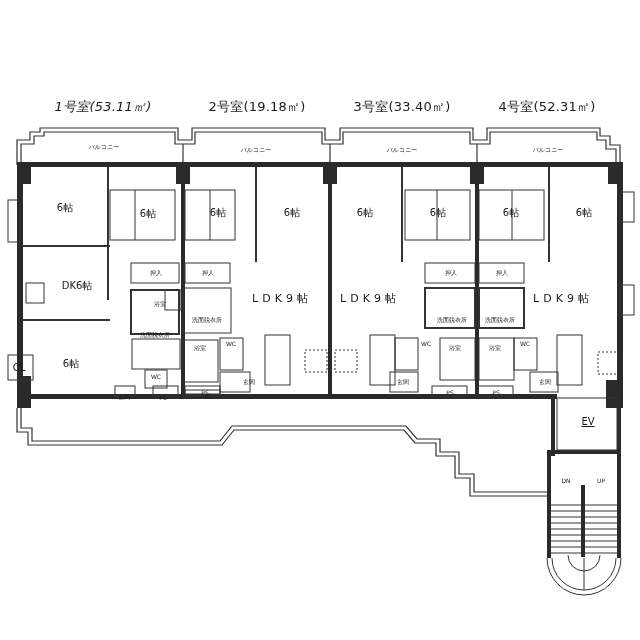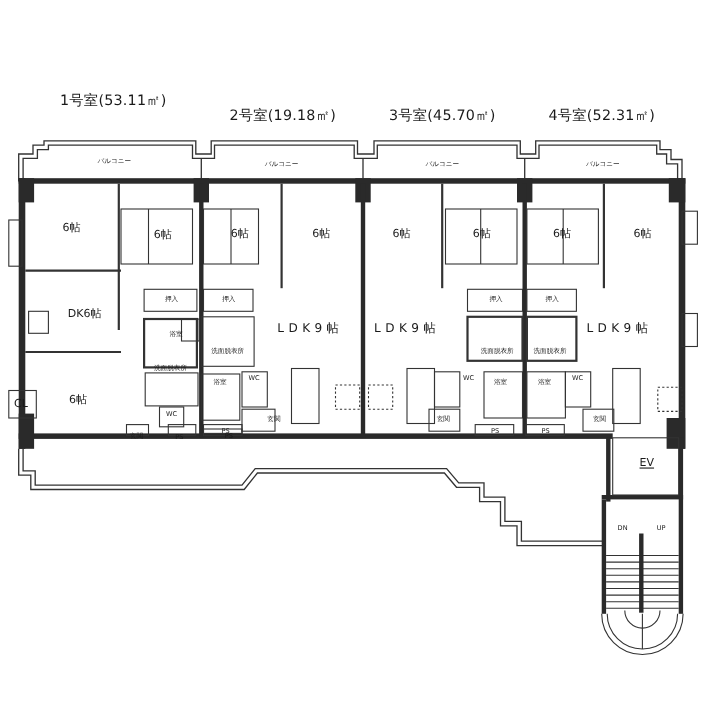--- a/index.html
+++ b/index.html
@@ -129,23 +129,23 @@
       <line x1="551" y1="553" x2="617" y2="553"></line>
       <path d="M547 558 A35 35 0 0 0 621 558"></path>
       <path d="M552 558 A30 30 0 0 0 616 558"></path>
       <path d="M568 555 A16 16 0 0 0 600 555"></path>
       <line x1="584" y1="558" x2="584" y2="590"></line>
     </g>
   </g>
   <rect x="581" y="485" width="4" height="72" fill="#2a2a2a"></rect>
 </svg>
 
-<div class="lbl unit-title" style="left:103px;top:92px;">1号室(53.11㎡)</div>
+<div class="lbl unit-title" style="left:103px;top:106px;font-style:italic;">1号室(53.11㎡)</div>
 <div class="lbl unit-title" style="left:257px;top:106px;">2号室(19.18㎡)</div>
-<div class="lbl unit-title" style="left:402px;top:106px;">3号室(45.70㎡)</div>
+<div class="lbl unit-title" style="left:402px;top:106px;">3号室(33.40㎡)</div>
 <div class="lbl unit-title" style="left:547px;top:106px;">4号室(52.31㎡)</div>
 
 <div class="lbl micro" style="left:104px;top:147px;">バルコニー</div>
 <div class="lbl micro" style="left:256px;top:150px;">バルコニー</div>
 <div class="lbl micro" style="left:402px;top:150px;">バルコニー</div>
 <div class="lbl micro" style="left:548px;top:150px;">バルコニー</div>
 
 <div class="lbl room" style="left:65px;top:208px;">6帖</div>
 <div class="lbl room" style="left:148px;top:214px;">6帖</div>
 <div class="lbl room" style="left:77px;top:286px;">DK6帖</div>

